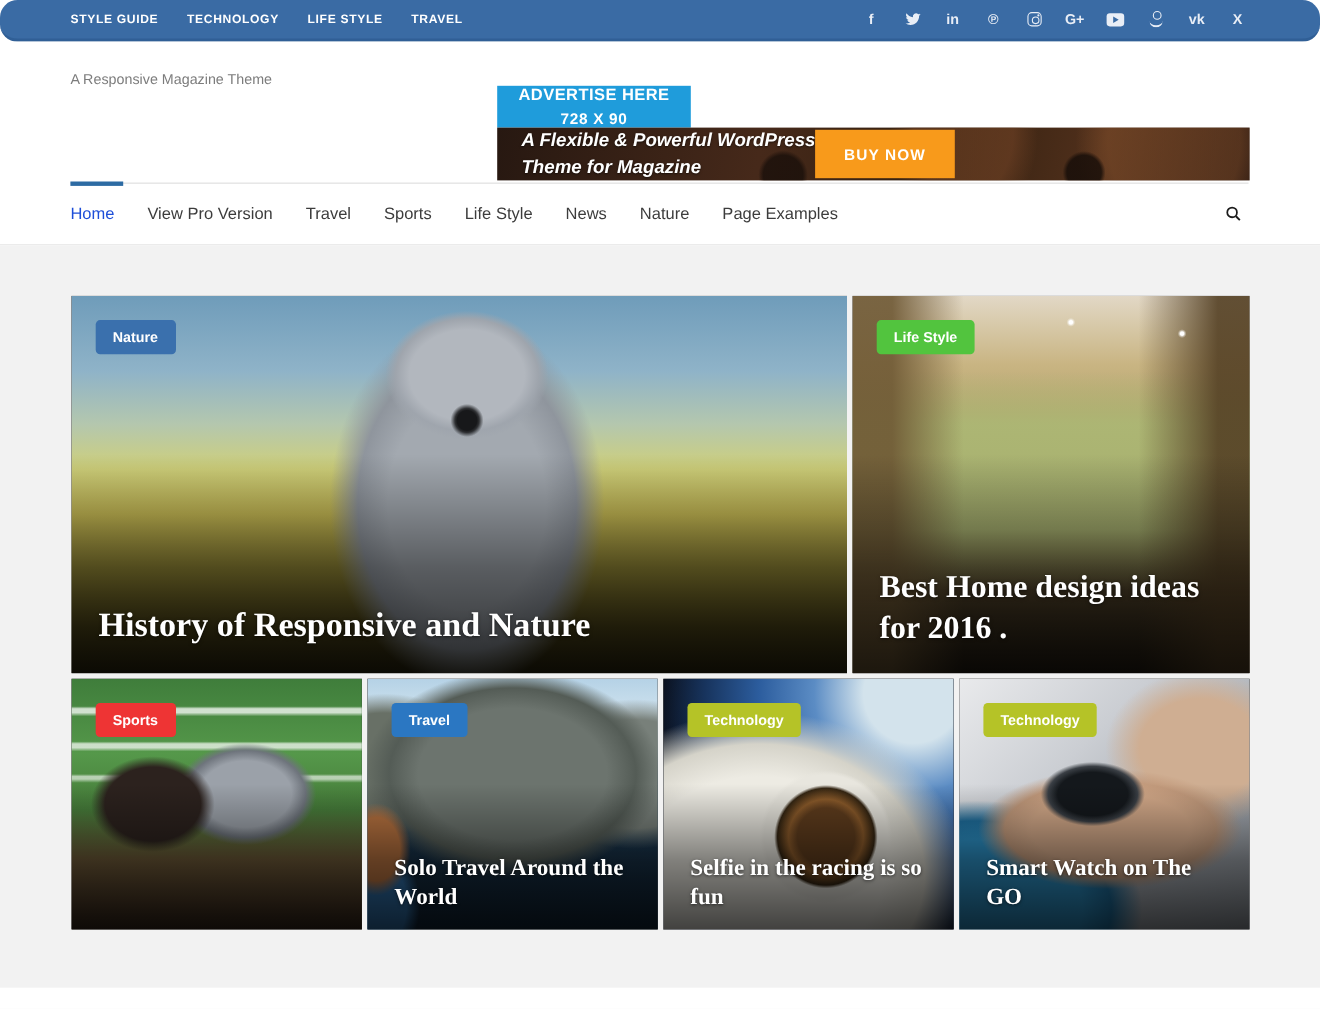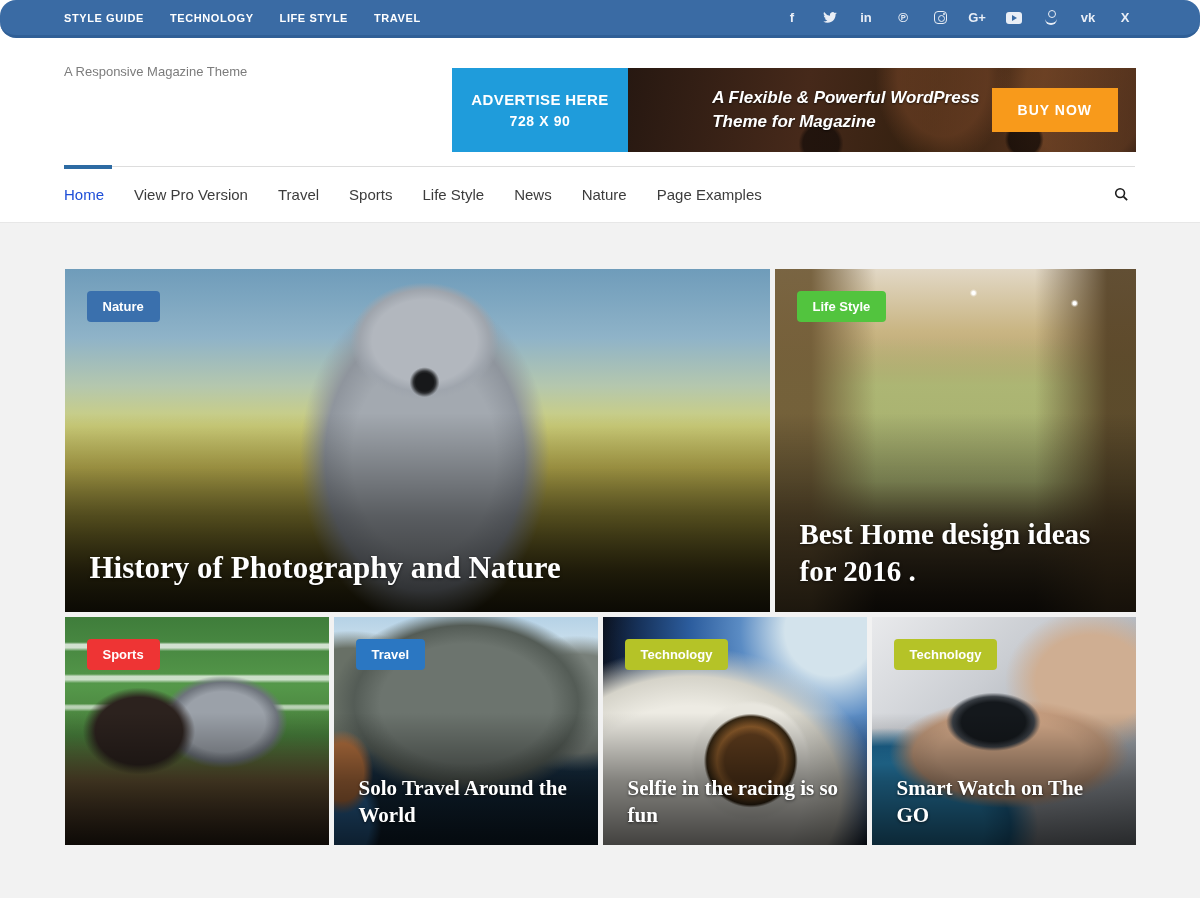--- a/index.html
+++ b/index.html
@@ -41,38 +41,37 @@
   .ok-man::before { content:""; position:absolute; left:3px; top:0; width:6px; height:6px; border:1.5px solid #e9eef6; border-radius:50%; }
   .ok-man::after { content:""; position:absolute; left:0; top:9px; width:12px; height:4px; border-bottom:2px solid #e9eef6; border-radius:0 0 8px 8px; }
   
   .header {
     height:128px; background:#fff;
     display:flex; justify-content:space-between; align-items:flex-start;
     padding:22px 64px 0 64px;
   }
   .logo { font-family:"Liberation Serif", serif; font-size:40px; font-weight:bold; color:#1c1c1c; letter-spacing:1px; line-height:1.1; text-decoration:none; display:block; cursor:pointer; }
   .tagline { font-size:13px; color:#7c7c7c; margin-top:4px; }
-  .ad-banner { width:684px; height:84px; display:flex; cursor:pointer; margin-top:8px; }
+  .ad-banner { width:684px; height:84px; display:flex; cursor:pointer; margin-top:18px;flex-direction:column; }
   .ad-left {
     width:176px; background:#1f9cdb; color:#fff;
     display:flex; flex-direction:column; align-items:center; justify-content:center; gap:5px;
     font-weight:bold;
   }
   .ad-left .l1 { font-size:15px; letter-spacing:.4px; }
   .ad-left .l2 { font-size:14px; letter-spacing:.6px; }
   .ad-right {
-    flex:1; position:relative; display:flex; align-items:center; justify-content:flex-end;
+    flex:1; position:relative; display:flex; align-items:center; justify-content:flex-start;
     background:
       radial-gradient(circle 26px at 78% 85%, rgba(20,12,8,.8) 0 60%, transparent 75%),
       radial-gradient(circle 30px at 38% 90%, rgba(25,15,10,.8) 0 60%, transparent 75%),
       radial-gradient(ellipse 90px 120px at 62% 10%, rgba(120,70,40,.55) 0 50%, transparent 75%),
       radial-gradient(ellipse 120px 140px at 90% 30%, rgba(140,85,45,.45) 0 50%, transparent 75%),
       linear-gradient(100deg, #271811 0%, #46291a 35%, #33200f 60%, #51301c 80%, #241510 100%);
     padding:0 18px 0 22px;
-    gap:12px;
   }
   .ad-message { color:#fff; font-size:17px; font-weight:bold; font-style:italic; line-height:1.4; text-shadow:0 1px 2px rgba(0,0,0,.6); }
   .buy-now {
     background:#f89a1b; color:#fff; border:none; cursor:pointer;
     font-size:14px; font-weight:bold; letter-spacing:1px;
     padding:14px 26px; font-family:"Liberation Sans", sans-serif;
   }
   
   .mainnav-wrap { background:#fff; border-bottom:1px solid #e7e7e7; }
   .mainnav {
@@ -221,21 +220,21 @@
   </nav>
 </div>
 
 <div class="featured-section">
   <div class="grid">
     <div class="row1">
       <article class="card card-big">
         <div class="photo photo-1"></div>
         <div class="shade"></div>
         <a class="badge" style="background: rgb(58, 112, 173);">Nature</a>
-        <h2 class="card-title">History of Photography and Nature</h2>
+        <h2 class="card-title">History of Responsive and Nature</h2>
       </article>
       <article class="card card-side">
         <div class="photo photo-2"></div>
         <div class="shade"></div>
         <a class="badge" style="background: rgb(82, 196, 62);">Life Style</a>
         <h2 class="card-title">Best Home design ideas for 2016 .</h2>
       </article>
     </div>
     <div class="row2">
       <article class="card card-sm">

